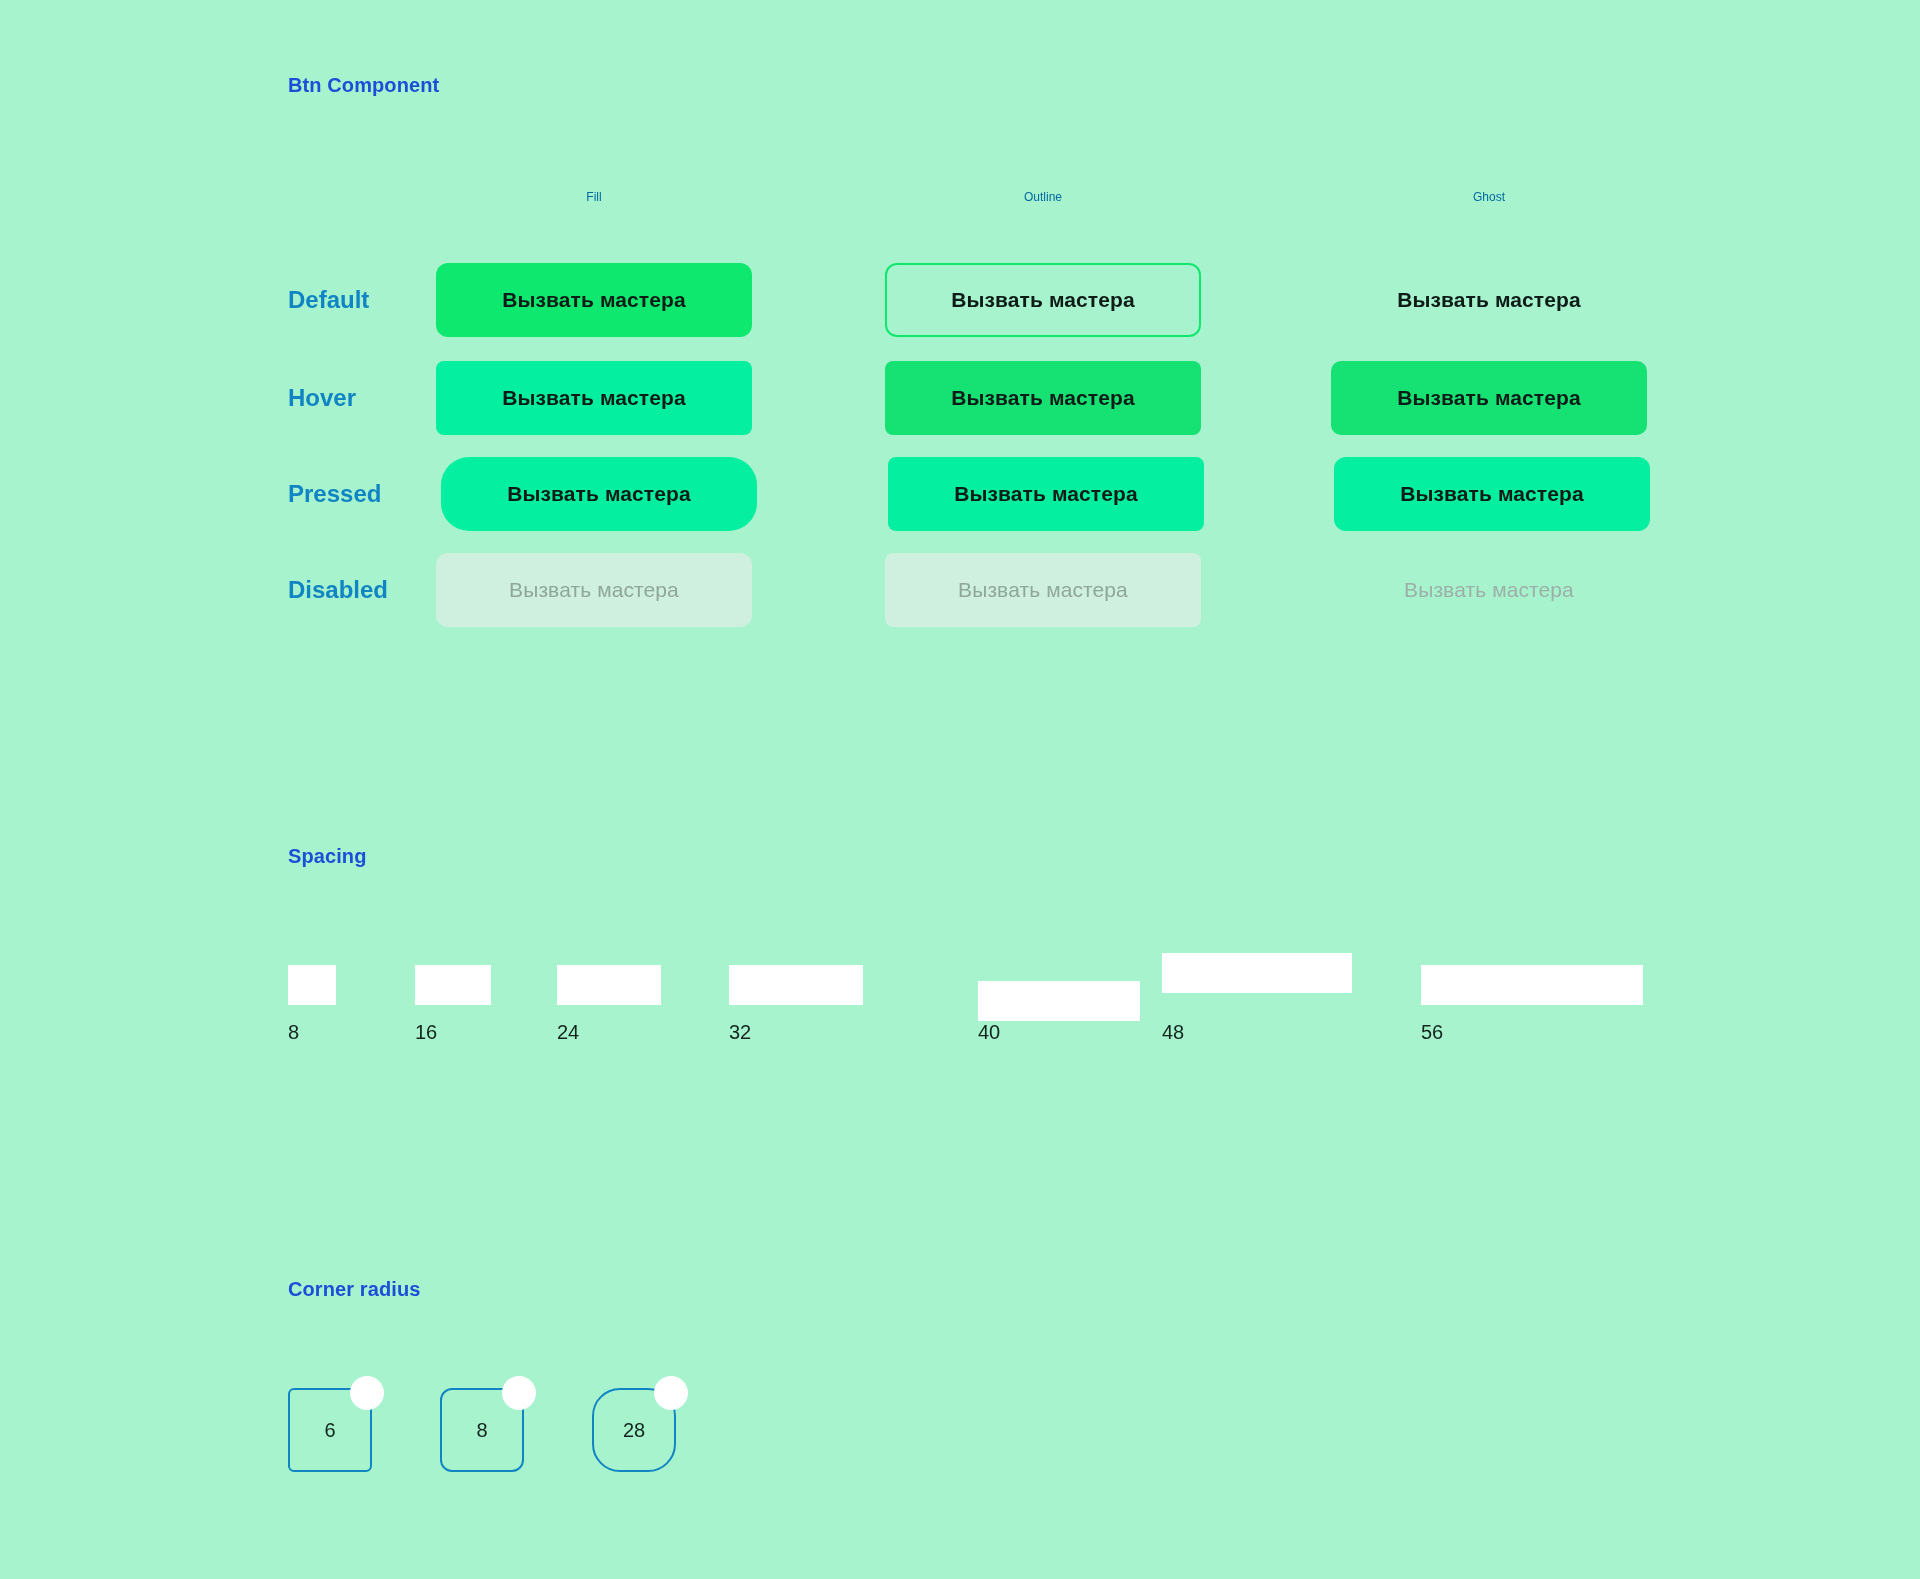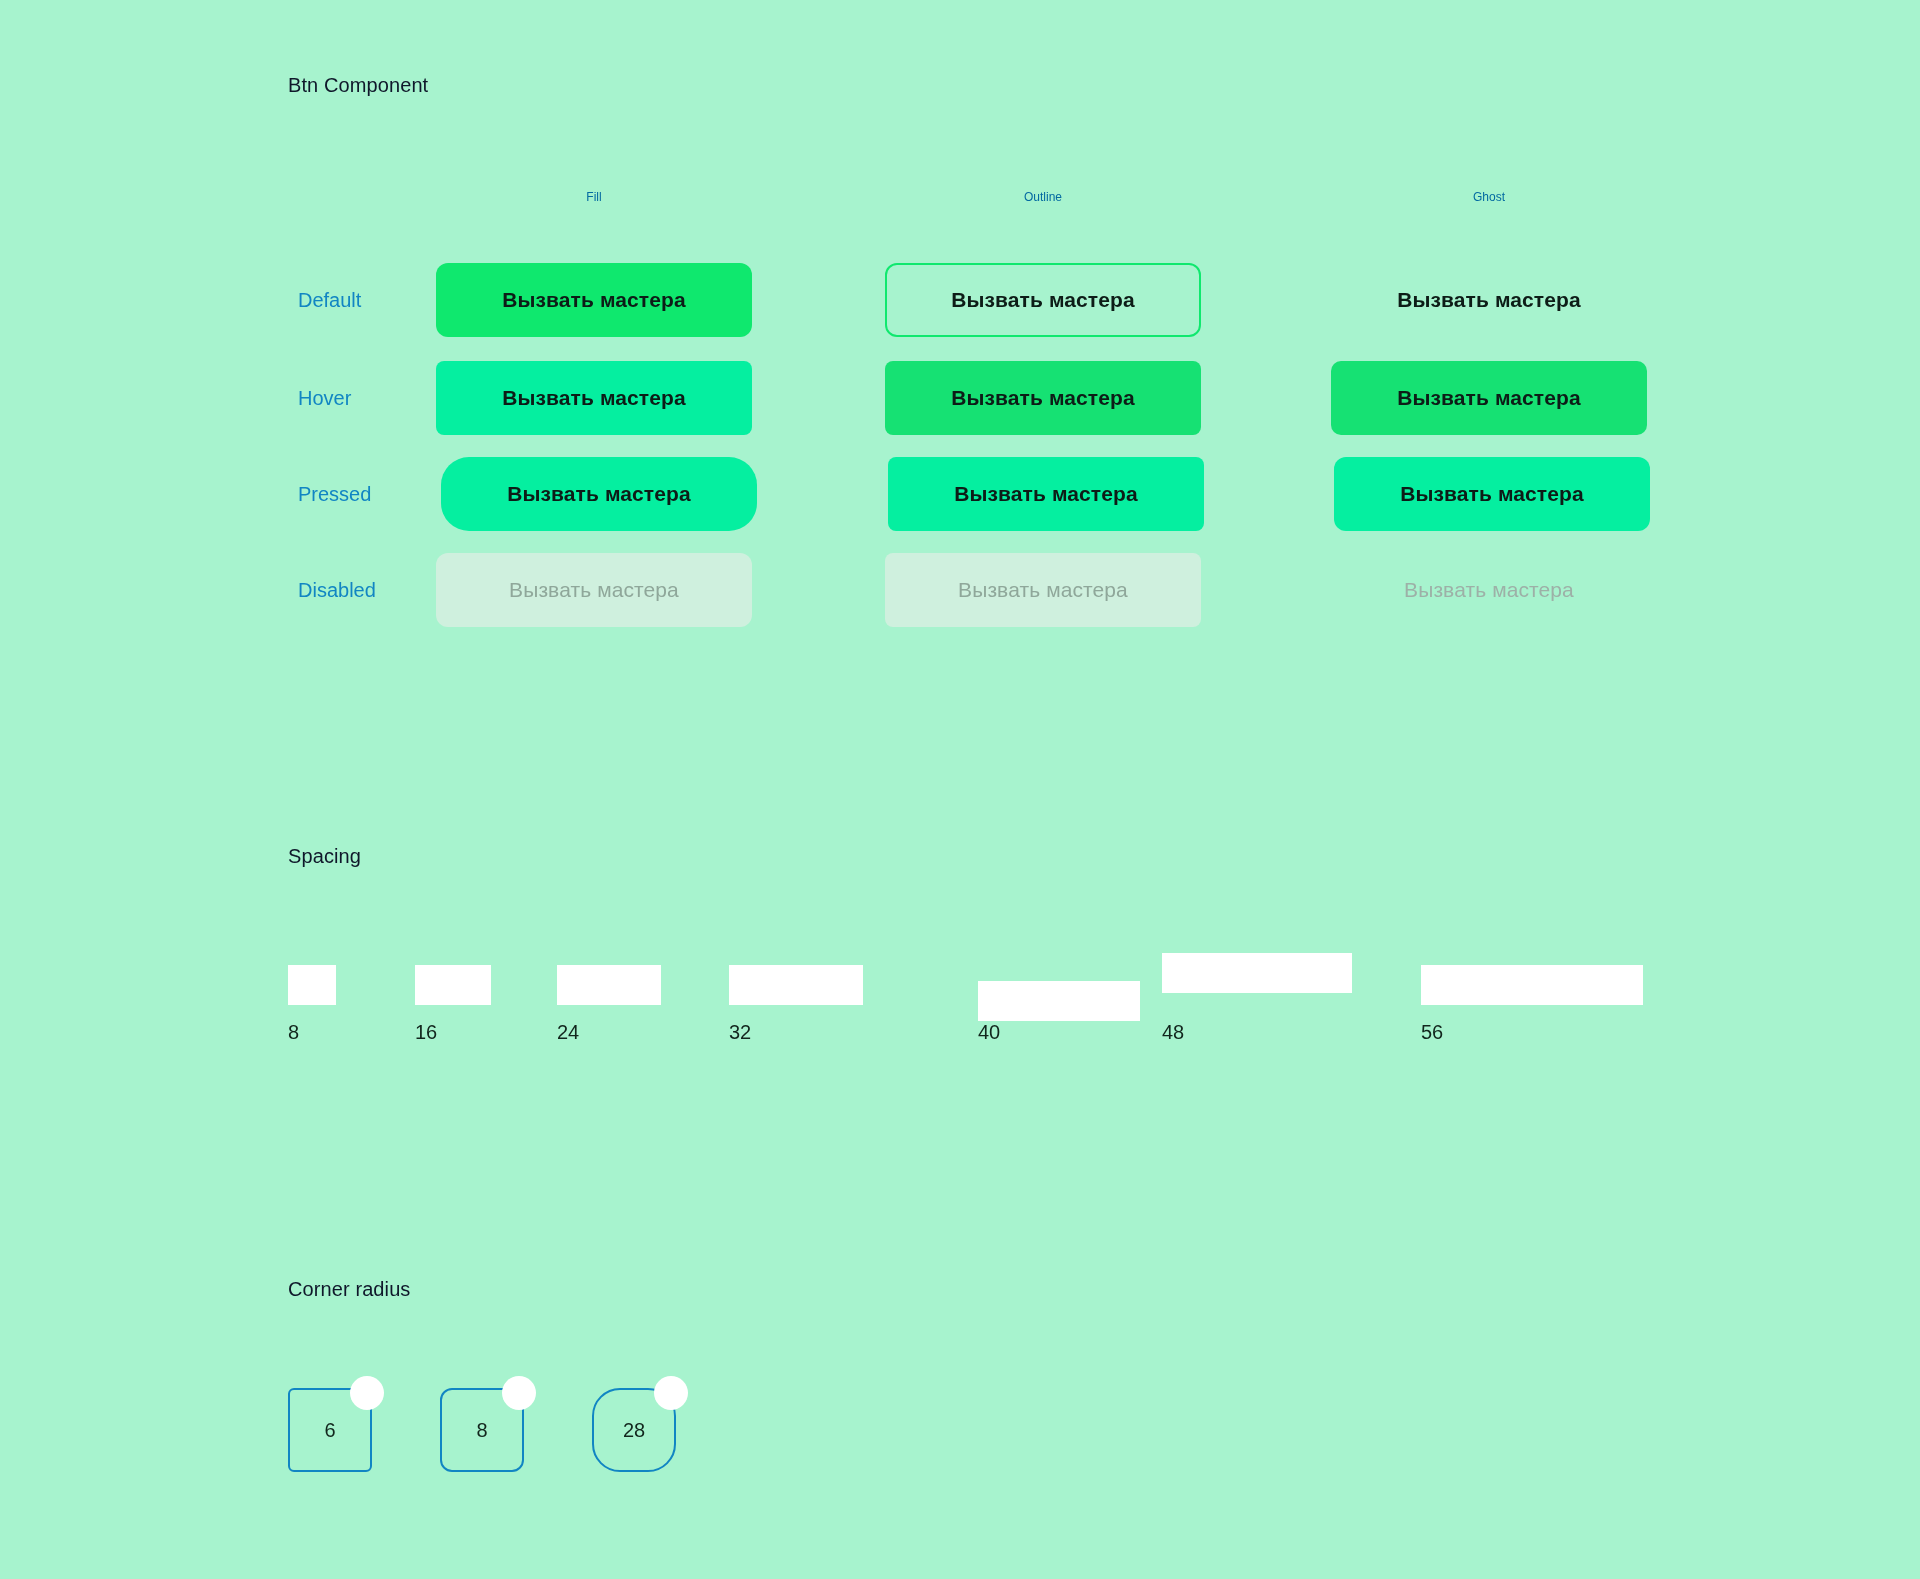--- a/index.html
+++ b/index.html
@@ -17,23 +17,23 @@
   }
 
   .page {
     position: absolute;
     inset: 0;
   }
 
   
   .section-title {
     position: absolute;
-    color: #0f172a;
+    color: #1d4ed8;
     font-size: 20px;
-    font-weight: 400;
+    font-weight: 700;
     letter-spacing: 0.1px;
     white-space: nowrap;
   }
 
   
   #btn-component-section { position: absolute; left: 0; top: 0; width: 1920px; height: 700px; }
 
   .col-header {
     position: absolute;
     color: #0369a1;
@@ -41,25 +41,24 @@
     font-weight: 400;
     white-space: nowrap;
     transform: translateX(-50%);
     top: 190px;
   }
 
   .row-label {
     position: absolute;
     left: 288px;
     color: #1185C3;
-    font-size: 20px;
-    font-weight: 400;
+    font-size: 24px;
+    font-weight: 700;
     white-space: nowrap;
     transform: translateY(-50%);
-    margin-left: 10px;
   }
 
   .btn {
     position: absolute;
     width: 316px;
     height: 74px;
     display: flex;
     align-items: center;
     justify-content: center;
     box-sizing: border-box;

